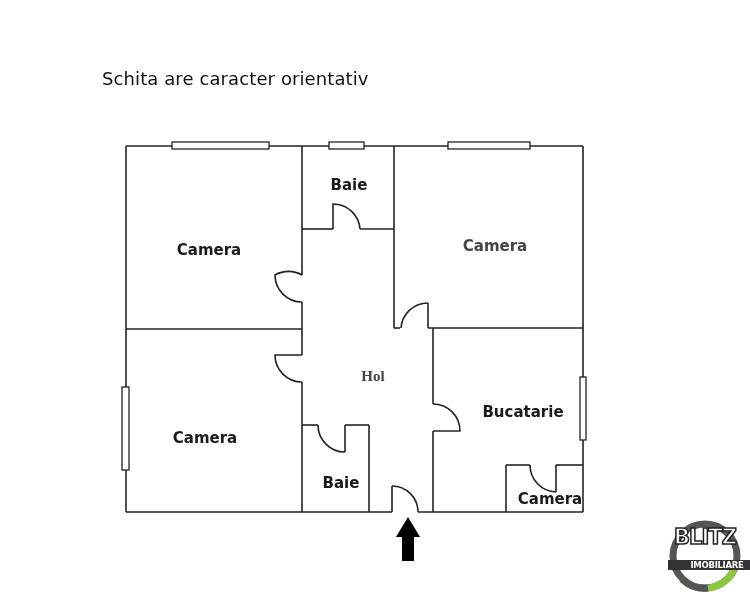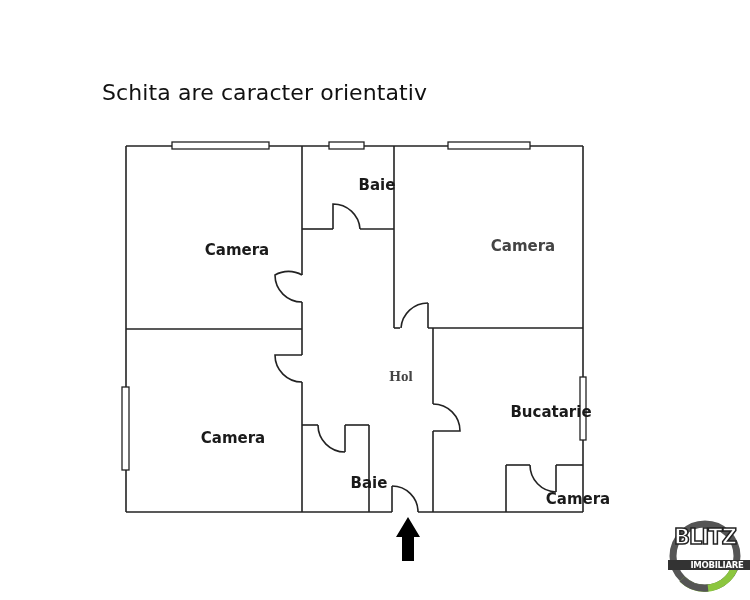--- a/index.html
+++ b/index.html
@@ -1,19 +1,19 @@
 <!DOCTYPE html>
 <html><head>
   <meta charset="utf-8">
   <style>
     html, body { margin: 0; padding: 0; background: #ffffff; }
     body { width: 750px; height: 600px; position: relative; overflow: hidden; font-family: "DejaVu Sans", sans-serif; }
-    .title { position: absolute; left: 102px; top: 80px; font-size: 22px; color: #111; letter-spacing: 0.1px; }
+    .title { position: absolute; left: 102px; top: 68px; font-size: 18px; color: #111; letter-spacing: 0.1px; }
     svg.plan { position: absolute; left: 0; top: 0; }
-    .label { position: absolute; font-size: 15px; color: #1a1a1a; font-weight: bold; transform: translate(-50%, -50%); white-space: nowrap; margin-left: 28px; }
+    .label { position: absolute; font-size: 15px; color: #1a1a1a; font-weight: bold; transform: translate(-50%, -50%); white-space: nowrap; }
     .label.light { color: #444; font-weight: bold; }
     .logo { position: absolute; left: 668px; top: 519px; width: 74px; height: 74px; }
     .logo-text1 { position: absolute; left: 0; top: 6px; width: 74px; text-align: center; font-family: "DejaVu Sans", sans-serif; font-weight: bold; font-size: 21px; color: #fff; -webkit-text-stroke: 1.5px #222; letter-spacing: -1px; }
     .logo-text2 { position: absolute; left: 0; top: 41px; width: 98px; text-align: center; font-family: "DejaVu Sans", sans-serif; font-weight: bold; font-size: 8.5px; color: #fff; background: #333; letter-spacing: -0.3px; }
   </style>
 </head>
 <body>
 
 <div class="title">Schita are caracter orientativ</div>
 

